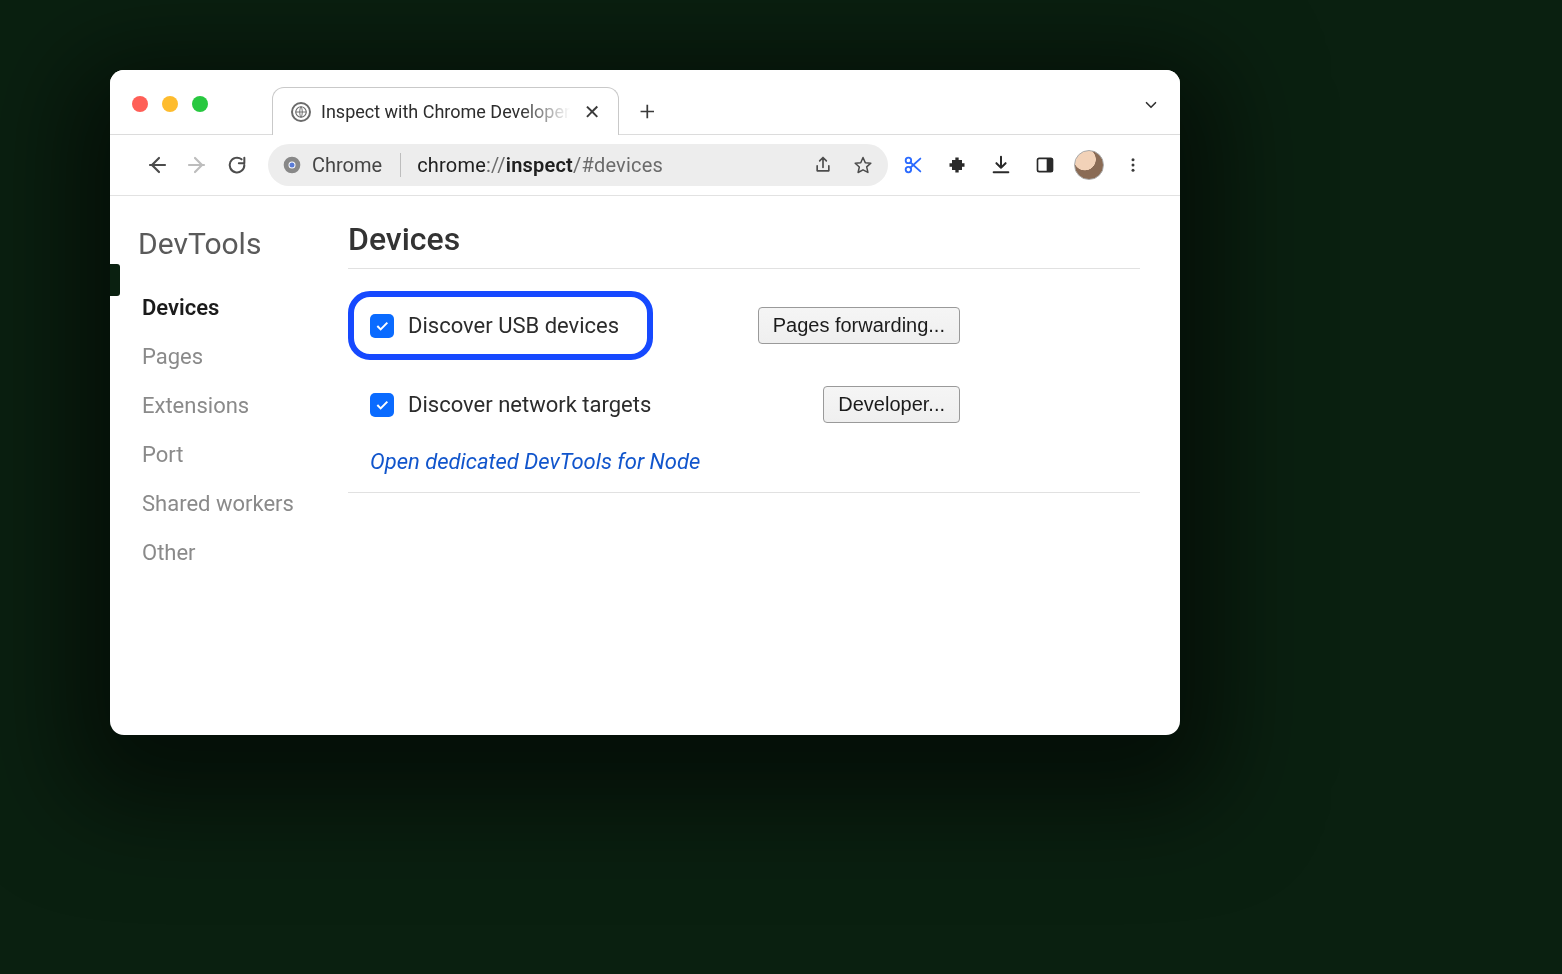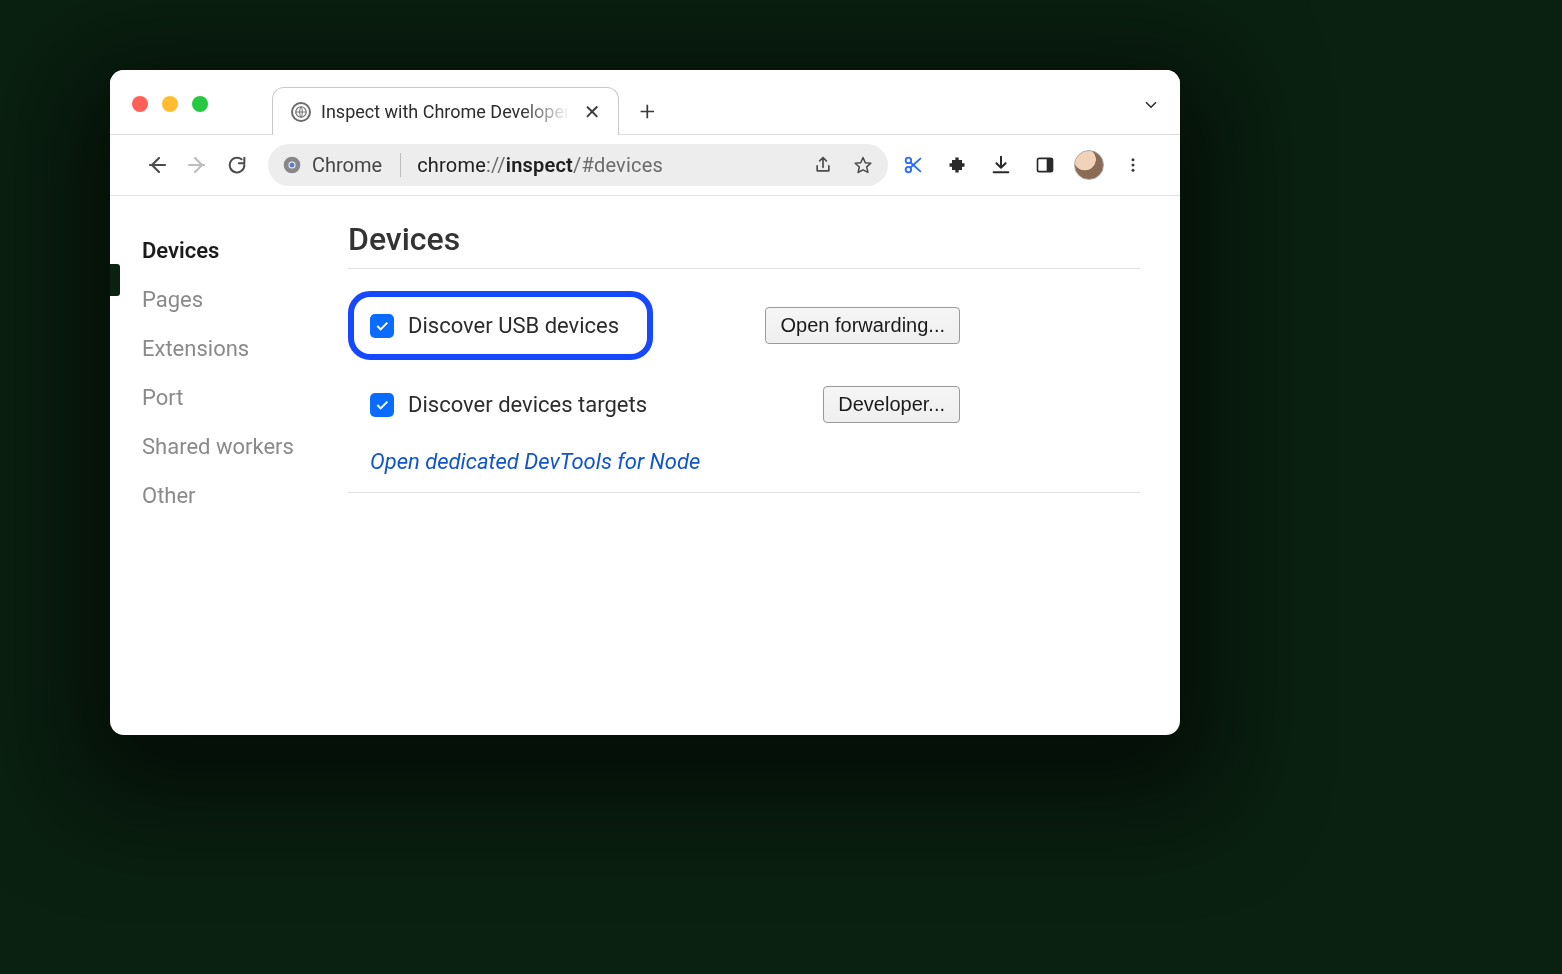--- a/index.html
+++ b/index.html
@@ -298,20 +298,21 @@
             <circle cx="12" cy="12" r="2" fill="#3a3a3a"></circle>
             <circle cx="12" cy="19" r="2" fill="#3a3a3a"></circle>
           </svg>
       </div>
     </div>
   </div>
 
   <div class="page">
     <div class="side-indicator"></div>
     <aside class="sidebar">
+      <div class="brand">DevTools</div>
       <ul class="menu">
         <li class="active">Devices</li>
         <li>Pages</li>
         <li>Extensions</li>
         <li>Port</li>
         <li>Shared workers</li>
         <li>Other</li>
       </ul>
     </aside>
 
@@ -322,32 +323,32 @@
       <div class="row">
         <div class="opt highlight">
           <div class="chk">
             <svg viewBox="0 0 24 24">
                 <path d="M5 12l5 5L20 7"></path>
               </svg>
           </div>
           <span class="opt-label">Discover USB devices</span>
         </div>
         <div class="row-right">
-          <button class="btn">Open forwarding...</button>
+          <button class="btn">Pages forwarding...</button>
         </div>
       </div>
 
       <div class="row">
         <div class="opt" style="padding-left:22px;">
           <div class="chk">
             <svg viewBox="0 0 24 24">
                 <path d="M5 12l5 5L20 7"></path>
               </svg>
           </div>
-          <span class="opt-label">Discover devices targets</span>
+          <span class="opt-label">Discover network targets</span>
         </div>
         <div class="row-right">
           <button class="btn">Developer...</button>
         </div>
       </div>
 
       <div style="padding-left:22px; margin-top:4px;">
         <span class="link">Open dedicated DevTools for Node</span>
       </div>
       <div class="hr" style="margin-top:18px;"></div>

